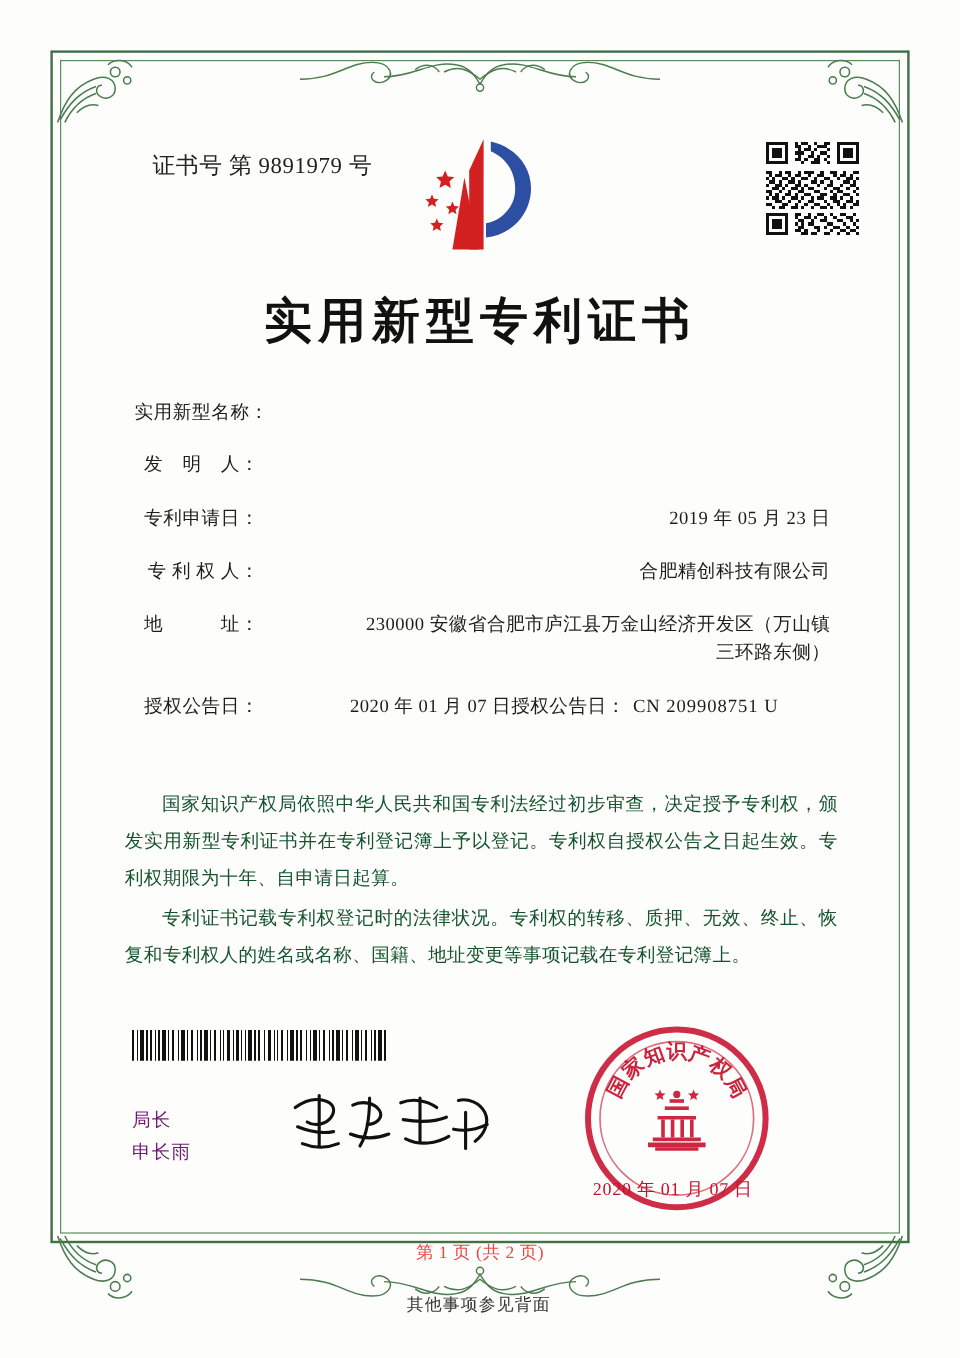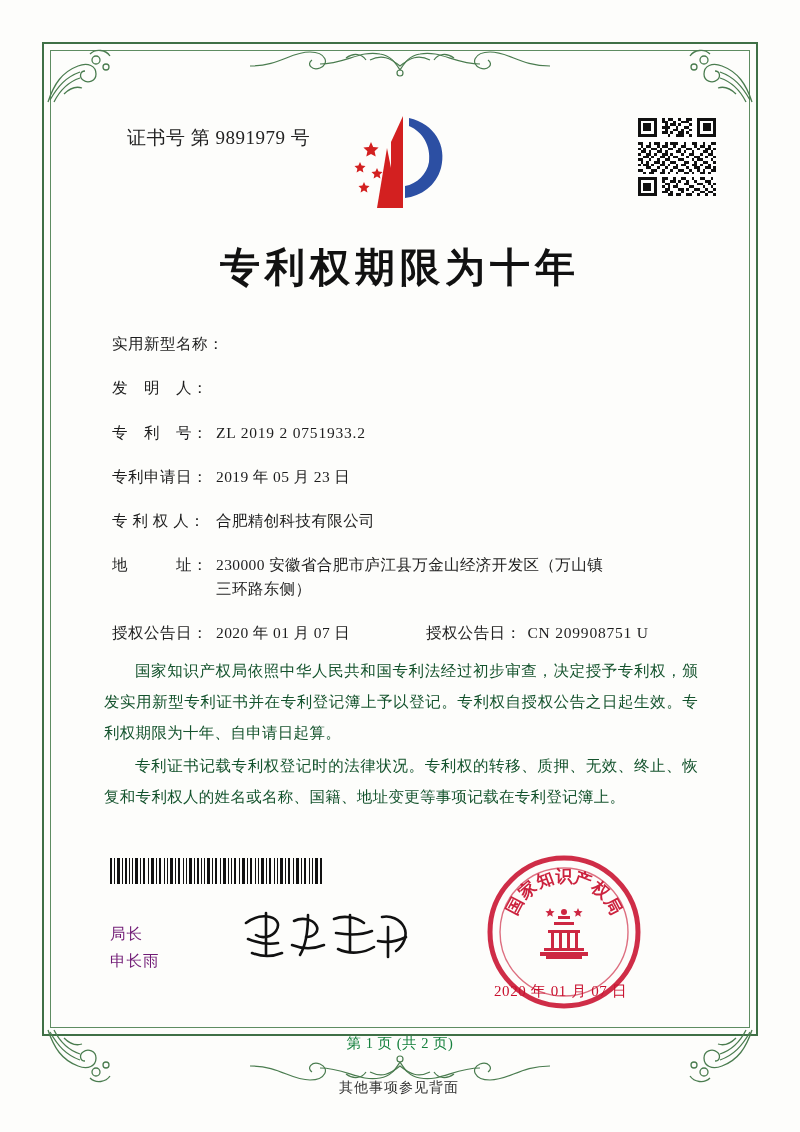--- a/index.html
+++ b/index.html
@@ -105,20 +105,21 @@
   }
 
   
   .fields {
     position: absolute;
     left: 112px;
     top: 332px;
     width: 580px;
     font-size: 15.5px;
     color: #1d1d1d;
+    text-align: right;
   }
   .f-row {
     display: flex;
     align-items: flex-start;
     margin-bottom: 21px;
     line-height: 1.5;
   }
   .f-label {
     width: 104px;
     flex: 0 0 104px;
@@ -195,21 +196,21 @@
     font-family: "Liberation Serif", serif;
   }
 
   
   .page-num {
     position: absolute;
     left: 0; right: 0;
     top: 1034px;
     text-align: center;
     font-size: 14.5px;
-    color: #15803d;
+    color: #ef4444;
     letter-spacing: 0.5px;
   }
   .backside-note {
     position: absolute;
     left: 0; right: 2px;
     top: 1079px;
     text-align: center;
     font-size: 14px;
     color: #333;
     letter-spacing: 1px;
@@ -496,36 +497,32 @@
         <rect x="11" y="28" width="2" height="1"></rect>
           <rect x="14" y="28" width="2" height="1"></rect>
         <rect x="18" y="28" width="2" height="1"></rect>
           <rect x="22" y="28" width="1" height="1"></rect>
         <rect x="25" y="28" width="1" height="1"></rect>
           <rect x="28" y="28" width="1" height="1"></rect>
       </g>
     </svg>
   </div>
 
-  <div class="title">专利权期限为十年</div>
+  <div class="title">实用新型专利证书</div>
 
   <div class="fields">
 
     <div class="f-row">
       <div class="f-label">实用新型名称：</div>
     </div>
 
     <div class="f-row">
       <div class="f-label">发　明　人：</div>
     </div>
 
-    <div class="f-row">
-      <div class="f-label">专　利　号：</div>
-      <div class="f-value mono">ZL 2019 2 0751933.2</div>
-    </div>
 
     <div class="f-row">
       <div class="f-label">专利申请日：</div>
       <div class="f-value">2019 年 05 月 23 日</div>
     </div>
 
     <div class="f-row">
       <div class="f-label">专 利 权 人：</div>
       <div class="f-value">合肥精创科技有限公司</div>
     </div>

